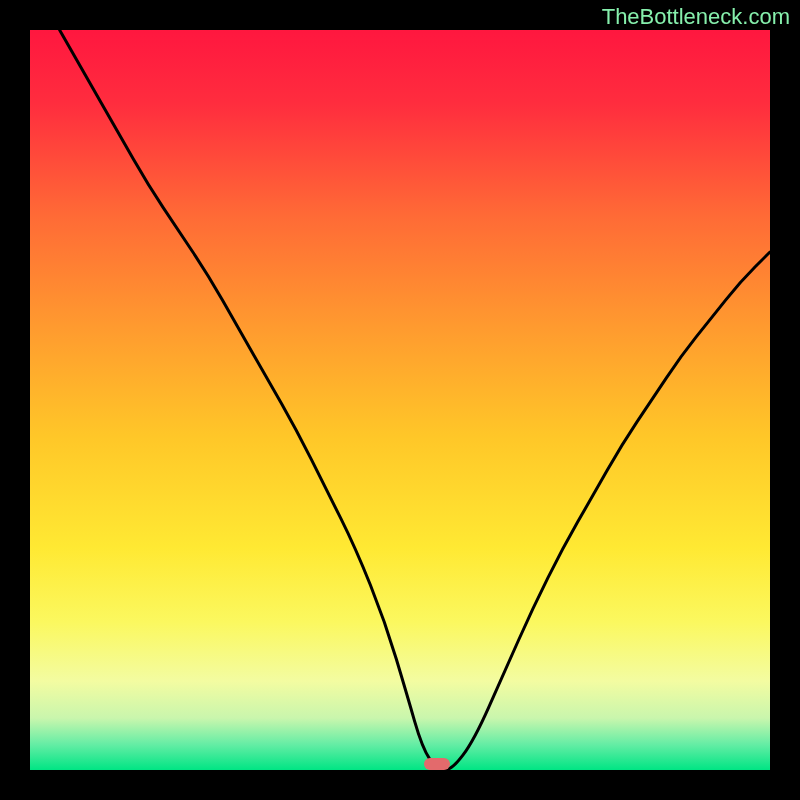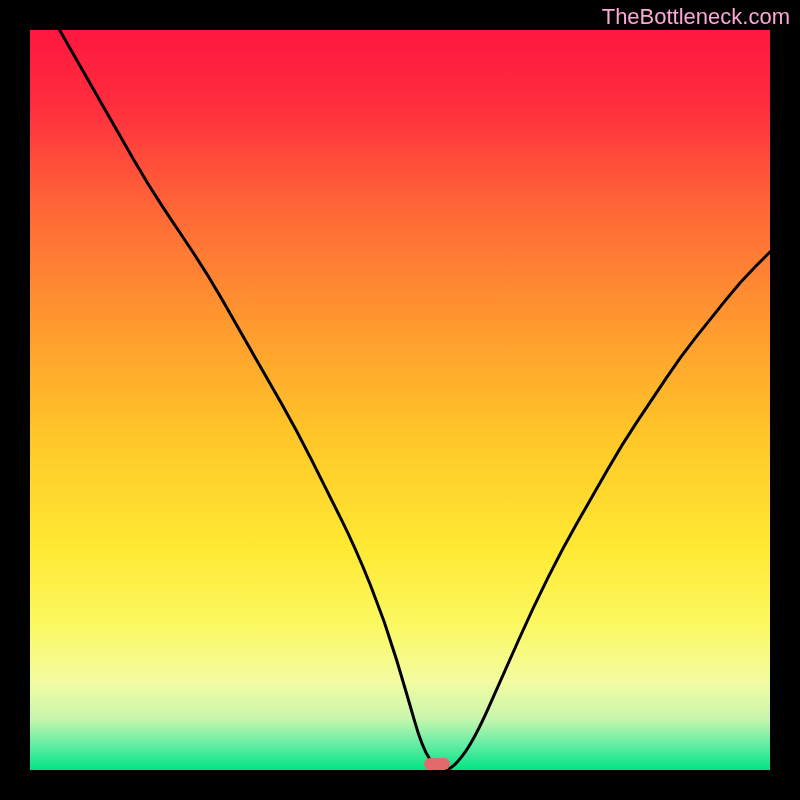--- a/index.html
+++ b/index.html
@@ -14,21 +14,21 @@
   .frame {
     position: relative;
     width: 800px;
     height: 800px;
     background: #000;
   }
   .watermark {
     position: absolute;
     top: 4px;
     right: 10px;
-    color: #f9a8d4;
+    color: #86efac;
     font-size: 22px;
     font-weight: 500;
     z-index: 10;
   }
   .plot-area {
     position: absolute;
     left: 30px;
     top: 30px;
     width: 740px;
     height: 740px;

